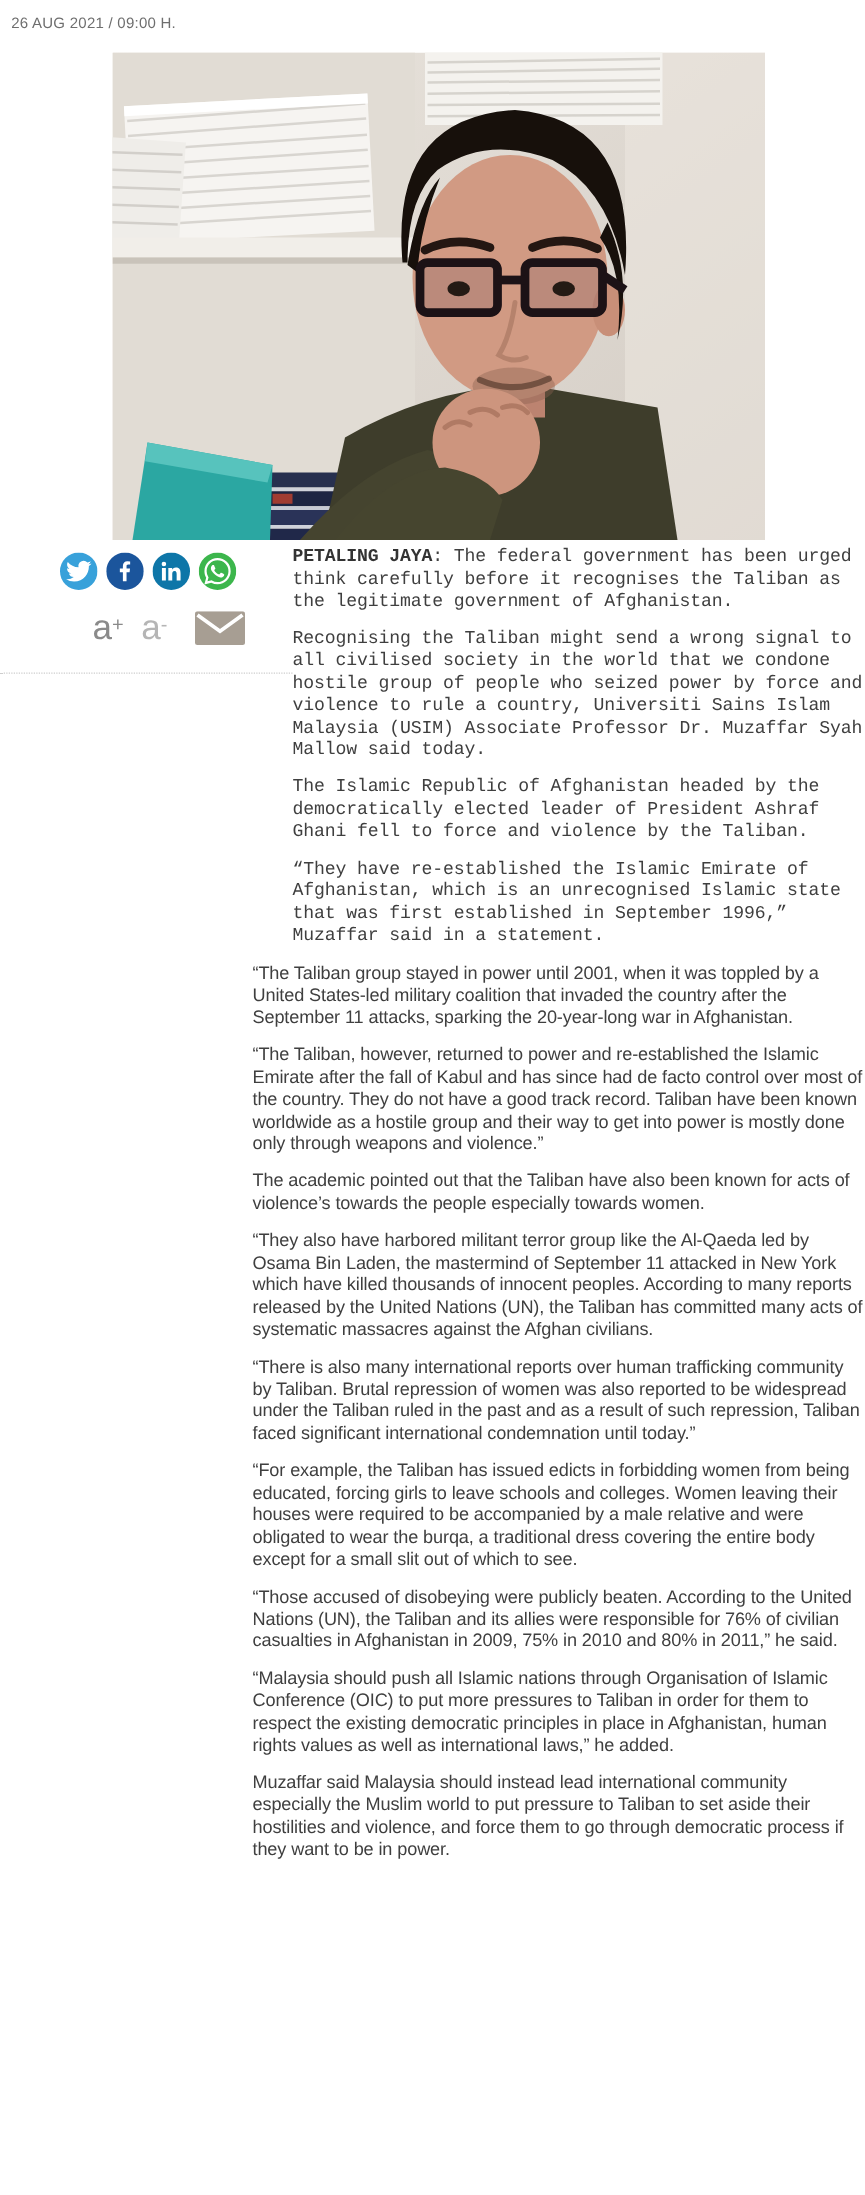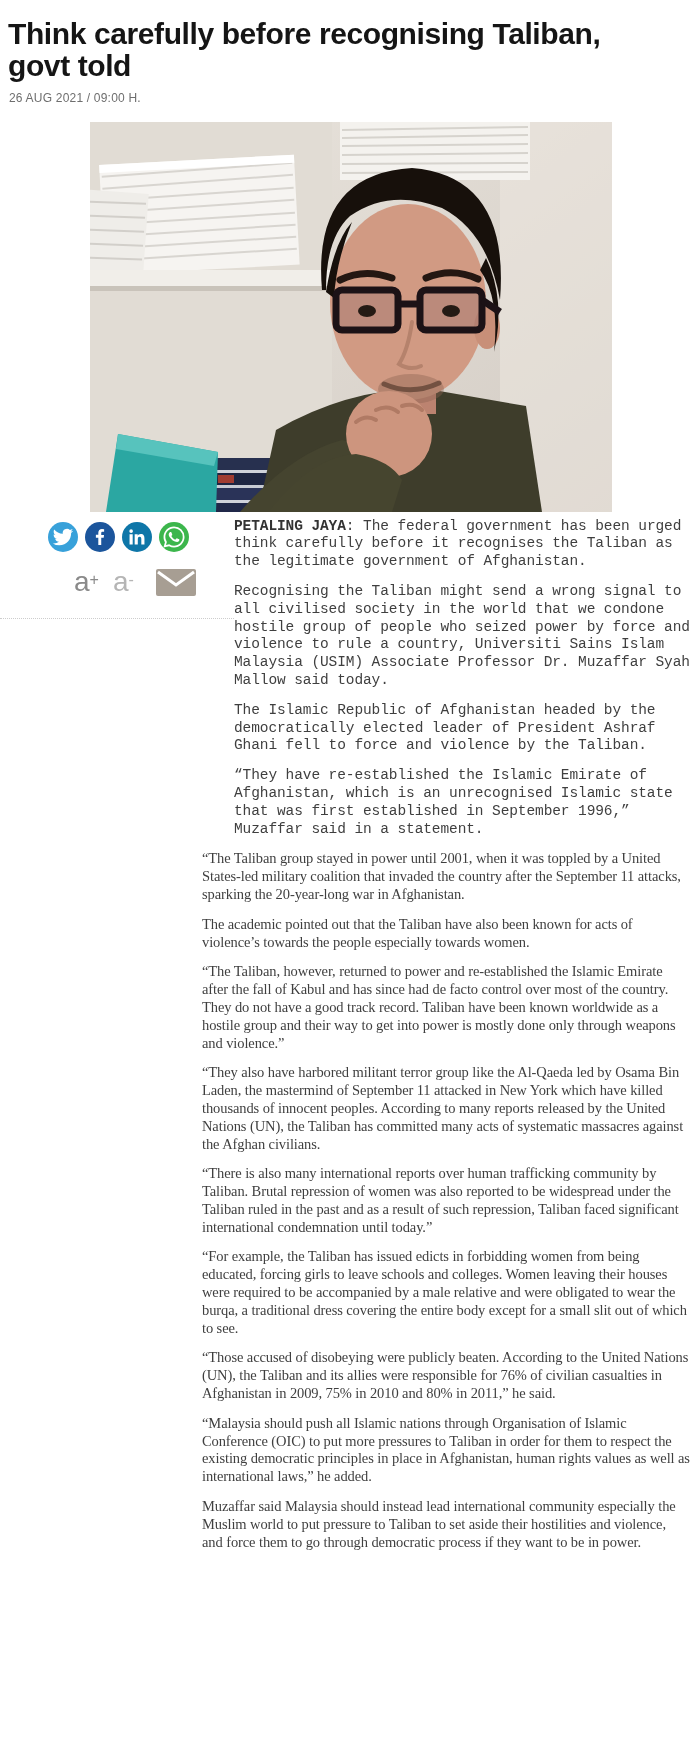--- a/index.html
+++ b/index.html
@@ -40,31 +40,30 @@
   .fs-plus { color: #8a8a8a; }
   .fs-minus { color: #b5b5b5; }
   .email-btn { margin-left: 8px; cursor: pointer; }
   .share-divider { margin: 22px 0 0 -48px; width: 234px; border-bottom: 1px dotted #cdcdcd; height: 0; }
 
   .lead-text { flex: 1 1 auto; padding-right: 2px; font-family: Liberation Mono, monospace; }
   .para { font-size: 14.5px; line-height: 17.8px; letter-spacing: -0.1px; margin: 0 0 12px 0; color: #3f3f3f; }
   .para strong { color: #333; }
 
   
-  .body-text { margin: 0 0 0 202px; width: 488px; font-family: Liberation Serif, serif; }
+  .body-text { margin: 0 0 0 202px; width: 488px; }
 </style>
 </head>
 <body>
 
 <div class="page">
 
   
 
   
-  <h1 class="headline">Think carefully before recognising Taliban, govt told</h1>
   <div class="date-line">26 AUG 2021 / 09:00 H.</div>
 
   
   <svg class="hero" viewBox="0 0 522 390" role="img">
     <defs>
       <linearGradient id="wall" x1="0" y1="0" x2="1" y2="1">
         <stop offset="0" stop-color="#e9e4dd"></stop>
           <stop offset="1" stop-color="#d3ccc4"></stop>
       </linearGradient>
     </defs>
@@ -200,22 +199,22 @@
         <p class="para"><strong>PETALING JAYA</strong>: The federal government has been urged think carefully before it recognises the Taliban as the legitimate government of Afghanistan.</p>
         <p class="para">Recognising the Taliban might send a wrong signal to all civilised society in the world that we condone hostile group of people who seized power by force and violence to rule a country, Universiti Sains Islam Malaysia (USIM) Associate Professor Dr. Muzaffar Syah Mallow said today.</p>
         <p class="para">The Islamic Republic of Afghanistan headed by the democratically elected leader of President Ashraf Ghani fell to force and violence by the Taliban.</p>
         <p class="para">“They have re-established the Islamic Emirate of Afghanistan, which is an unrecognised Islamic state that was first established in September 1996,” Muzaffar said in a statement.</p>
       </div>
   </div>
 
   
   <div class="body-text">
       <p class="para">“The Taliban group stayed in power until 2001, when it was toppled by a United States-led military coalition that invaded the country after the September 11 attacks, sparking the 20-year-long war in Afghanistan.</p>
+      <p class="para">“The Taliban, however, returned to power and re-established the Islamic Emirate after the fall of Kabul and has since had de facto control over most of the country. They do not have a good track record. Taliban have been known worldwide as a hostile group and their way to get into power is mostly done only through weapons and violence.”</p>
       <p class="para">The academic pointed out that the Taliban have also been known for acts of violence’s towards the people especially towards women.</p>
-      <p class="para">“The Taliban, however, returned to power and re-established the Islamic Emirate after the fall of Kabul and has since had de facto control over most of the country. They do not have a good track record. Taliban have been known worldwide as a hostile group and their way to get into power is mostly done only through weapons and violence.”</p>
       <p class="para">“They also have harbored militant terror group like the Al-Qaeda led by Osama Bin Laden, the mastermind of September 11 attacked in New York which have killed thousands of innocent peoples. According to many reports released by the United Nations (UN), the Taliban has committed many acts of systematic massacres against the Afghan civilians.</p>
       <p class="para">“There is also many international reports over human trafficking community by Taliban. Brutal repression of women was also reported to be widespread under the Taliban ruled in the past and as a result of such repression, Taliban faced significant international condemnation until today.”</p>
       <p class="para">“For example, the Taliban has issued edicts in forbidding women from being educated, forcing girls to leave schools and colleges. Women leaving their houses were required to be accompanied by a male relative and were obligated to wear the burqa, a traditional dress covering the entire body except for a small slit out of which to see.</p>
       <p class="para">“Those accused of disobeying were publicly beaten. According to the United Nations (UN), the Taliban and its allies were responsible for 76% of civilian casualties in Afghanistan in 2009, 75% in 2010 and 80% in 2011,” he said.</p>
       <p class="para">“Malaysia should push all Islamic nations through Organisation of Islamic Conference (OIC) to put more pressures to Taliban in order for them to respect the existing democratic principles in place in Afghanistan, human rights values as well as international laws,” he added.</p>
       <p class="para">Muzaffar said Malaysia should instead lead international community especially the Muslim world to put pressure to Taliban to set aside their hostilities and violence, and force them to go through democratic process if they want to be in power.</p>
     </div>
 
 </div>
 

